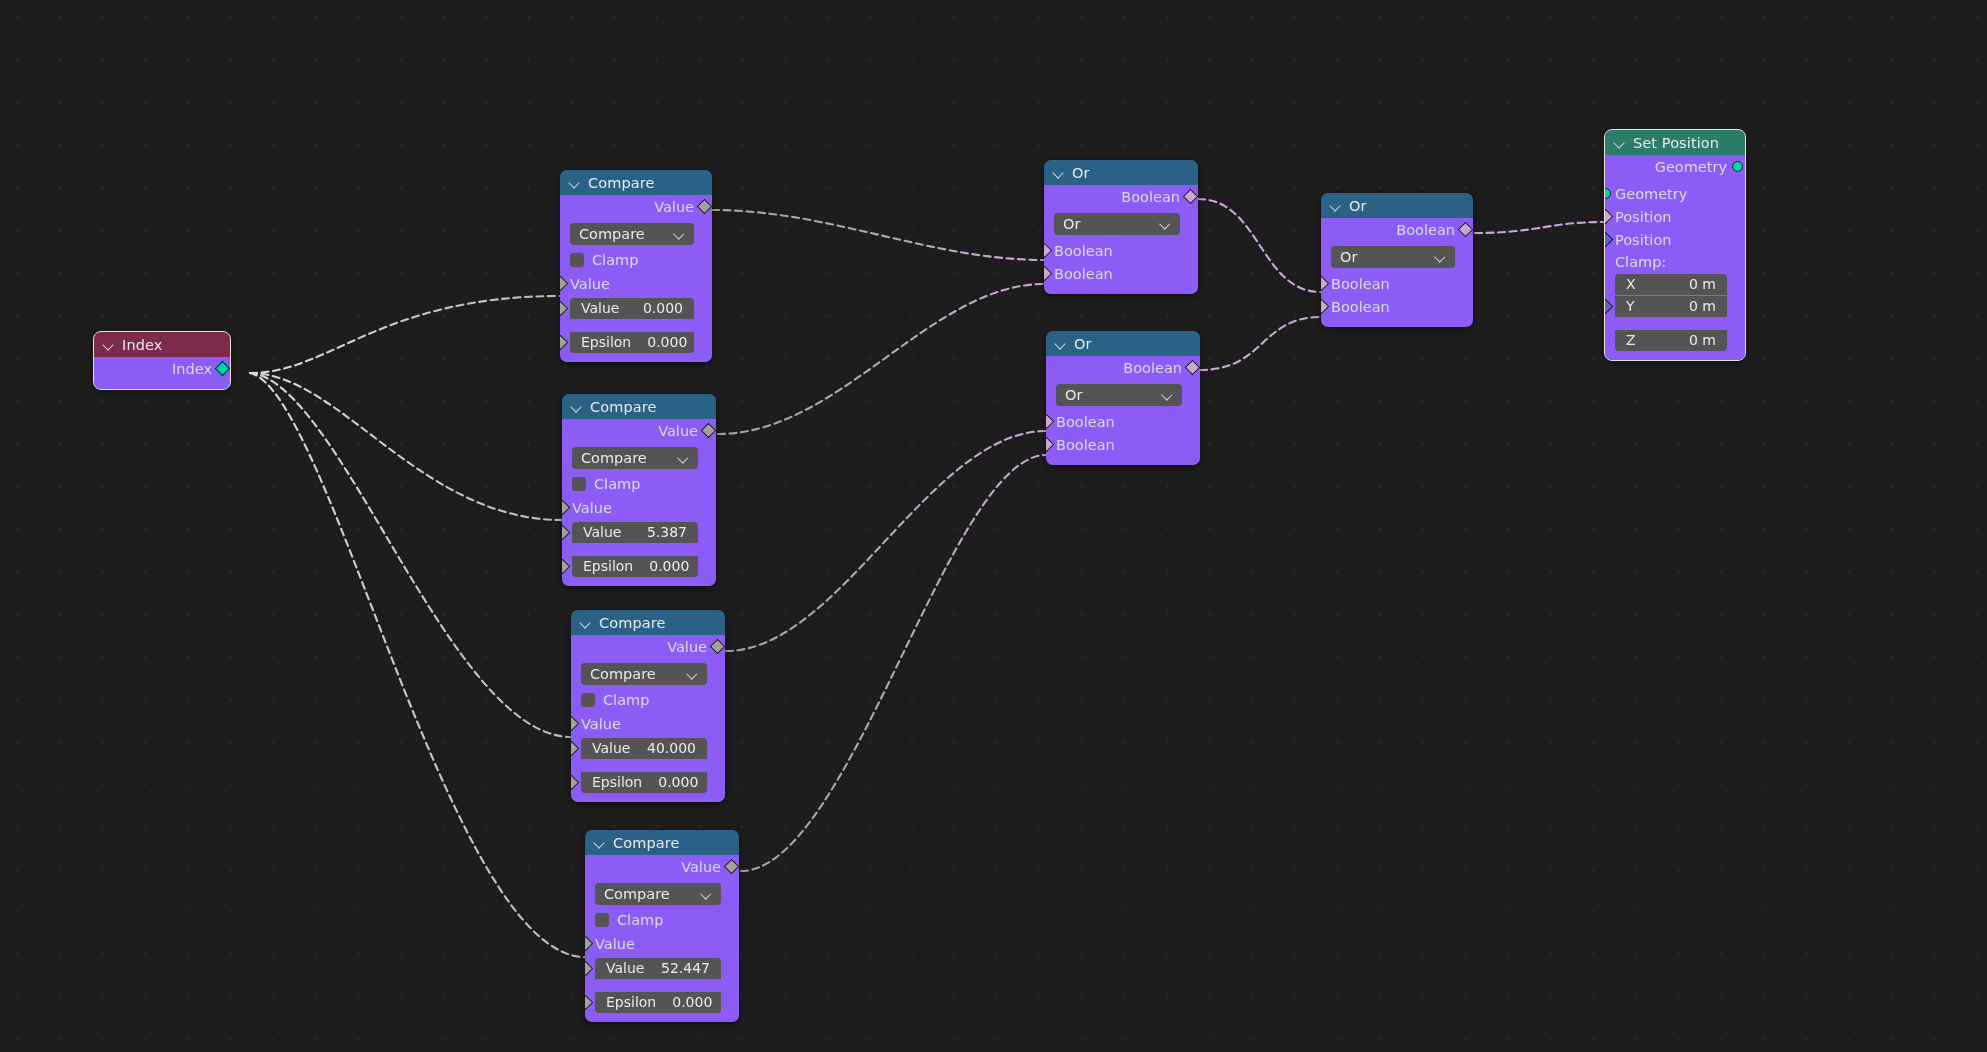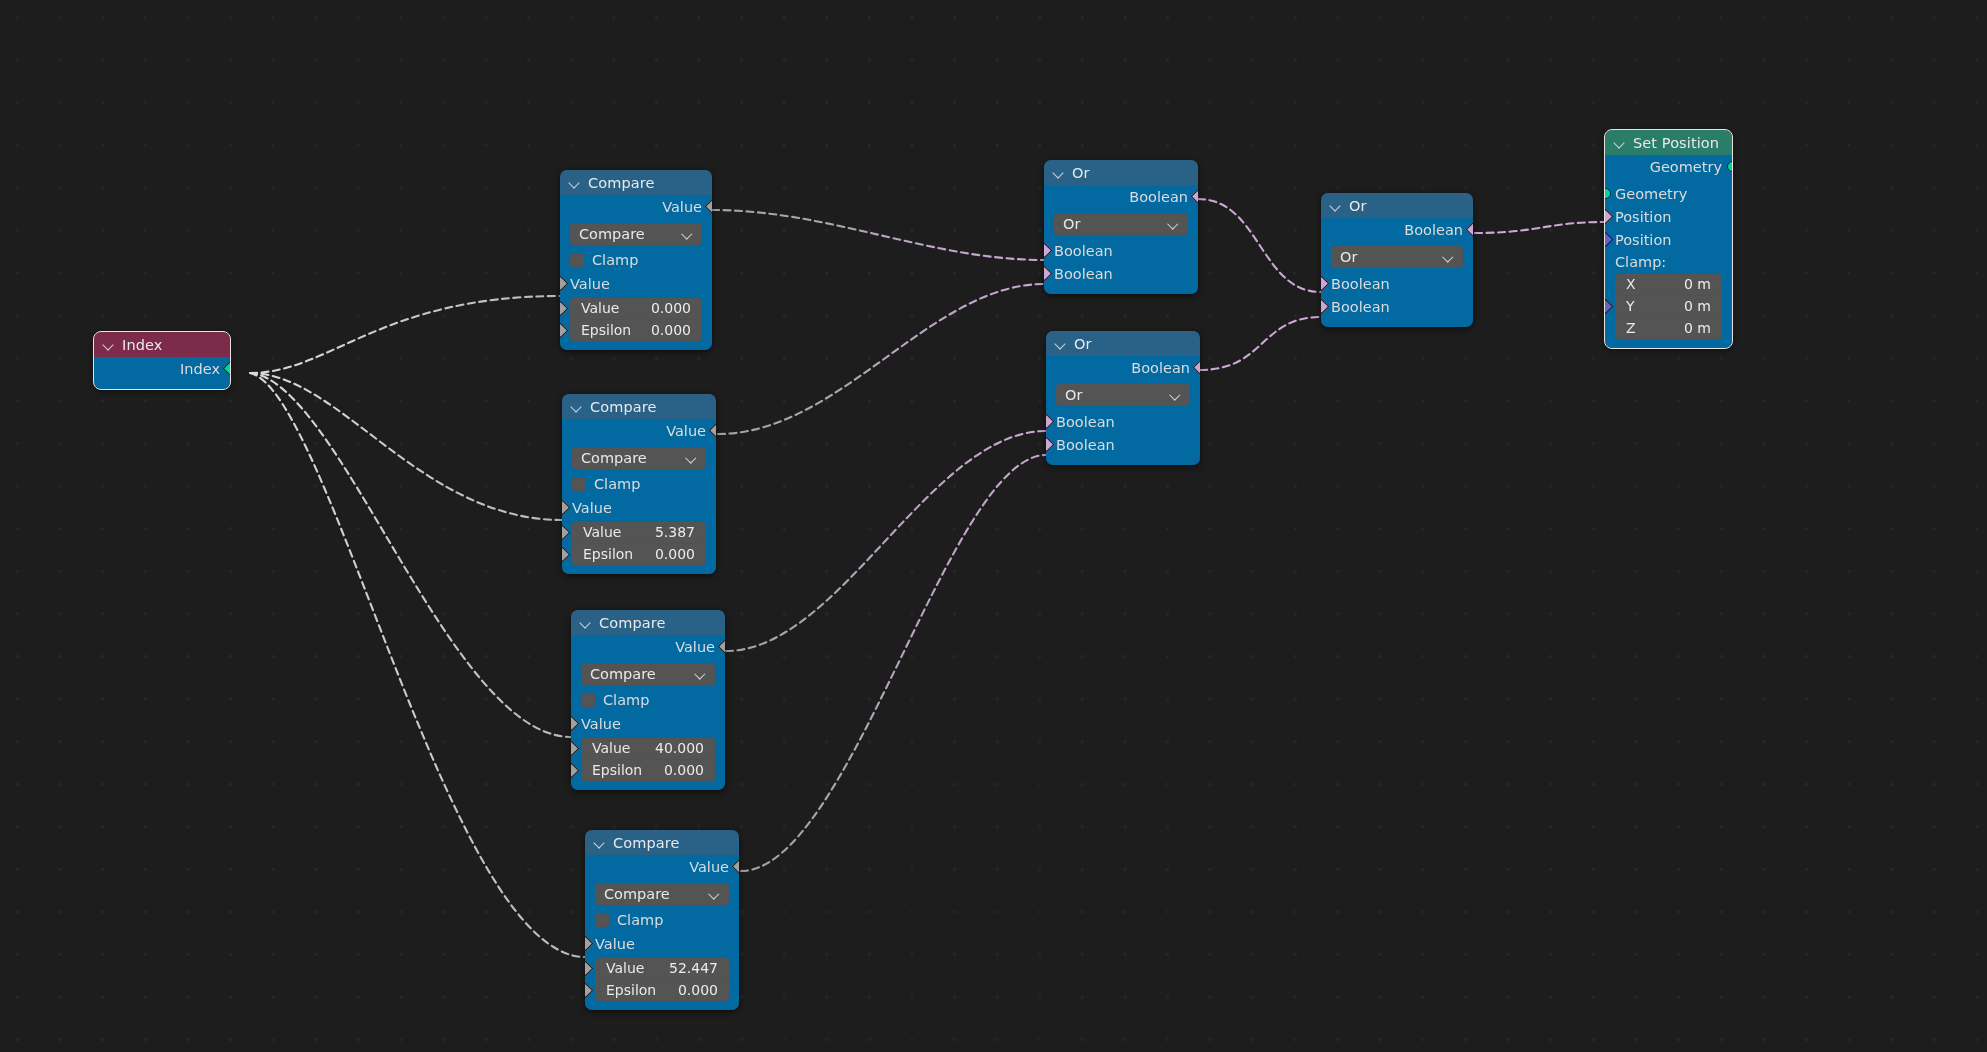--- a/index.html
+++ b/index.html
@@ -77,22 +77,22 @@
     content: "";
     position: absolute;
     left: 1px; top: 2px;
     width: 7px; height: 7px;
     border-right: 1.6px solid #dcdcdc;
     border-bottom: 1.6px solid #dcdcdc;
     transform: rotate(45deg);
   }
 
   .node-body {
-    padding: 0 0 9px 0;
-    background: #0369a1;
+    padding: 0 8px 9px 0;
+    background: #8b5cf6;
   }
 
   .row {
     position: relative;
     height: 23px;
     display: flex;
     align-items: center;
     padding: 0 10px;
     font-size: 14.5px;
     color: #dcdcdc;
@@ -168,21 +168,21 @@
     border-radius: 4px;
     display: flex;
     align-items: center;
     justify-content: space-between;
     padding: 0 11px;
     font-size: 14px;
     color: #e9e9e9;
   }
   .field.stacked-top    { border-radius: 4px 4px 0 0; margin-bottom: 0; }
   .field.stacked-mid    { border-radius: 0; margin-top: 1px; margin-bottom: 0; }
-  .field.stacked-bottom { border-radius: 0 0 4px 4px; margin-top: 1px; gap: 16px; }
+  .field.stacked-bottom { border-radius: 0 0 4px 4px; margin-top: 13px; gap: 16px; }
   .field-label { color: #e9e9e9; }
   .field-value { color: #ececec; }
   .label-left { margin-left: 0px; }
   .offset-label {
     padding: 3px 10px 1px 10px;
     font-size: 14.5px;
     color: #dcdcdc;
   }
 </style>
 </head>
@@ -469,21 +469,21 @@
           <span class="label-left">Boolean</span>
         </div>
         <div class="row">
           <span class="socket left sk-bool" style="top:6px;"></span>
           <span class="label-left">Boolean</span>
         </div>
       </div>
     </div>
   </div>
 
-  <div class="node selected" style="left:1605px; top:130px; width:127px;">
+  <div class="node selected" style="left:1605px; top:130px; width:140px;">
     <div class="node-inner">
       <div class="node-header hdr-setpos">
         <span class="chev"></span>
         <span>Set Position</span>
       </div>
       <div class="node-body">
         <div class="row out">
           <span>Geometry</span>
           <span class="socket right round sk-geom" style="top:6px;"></span>
         </div>

